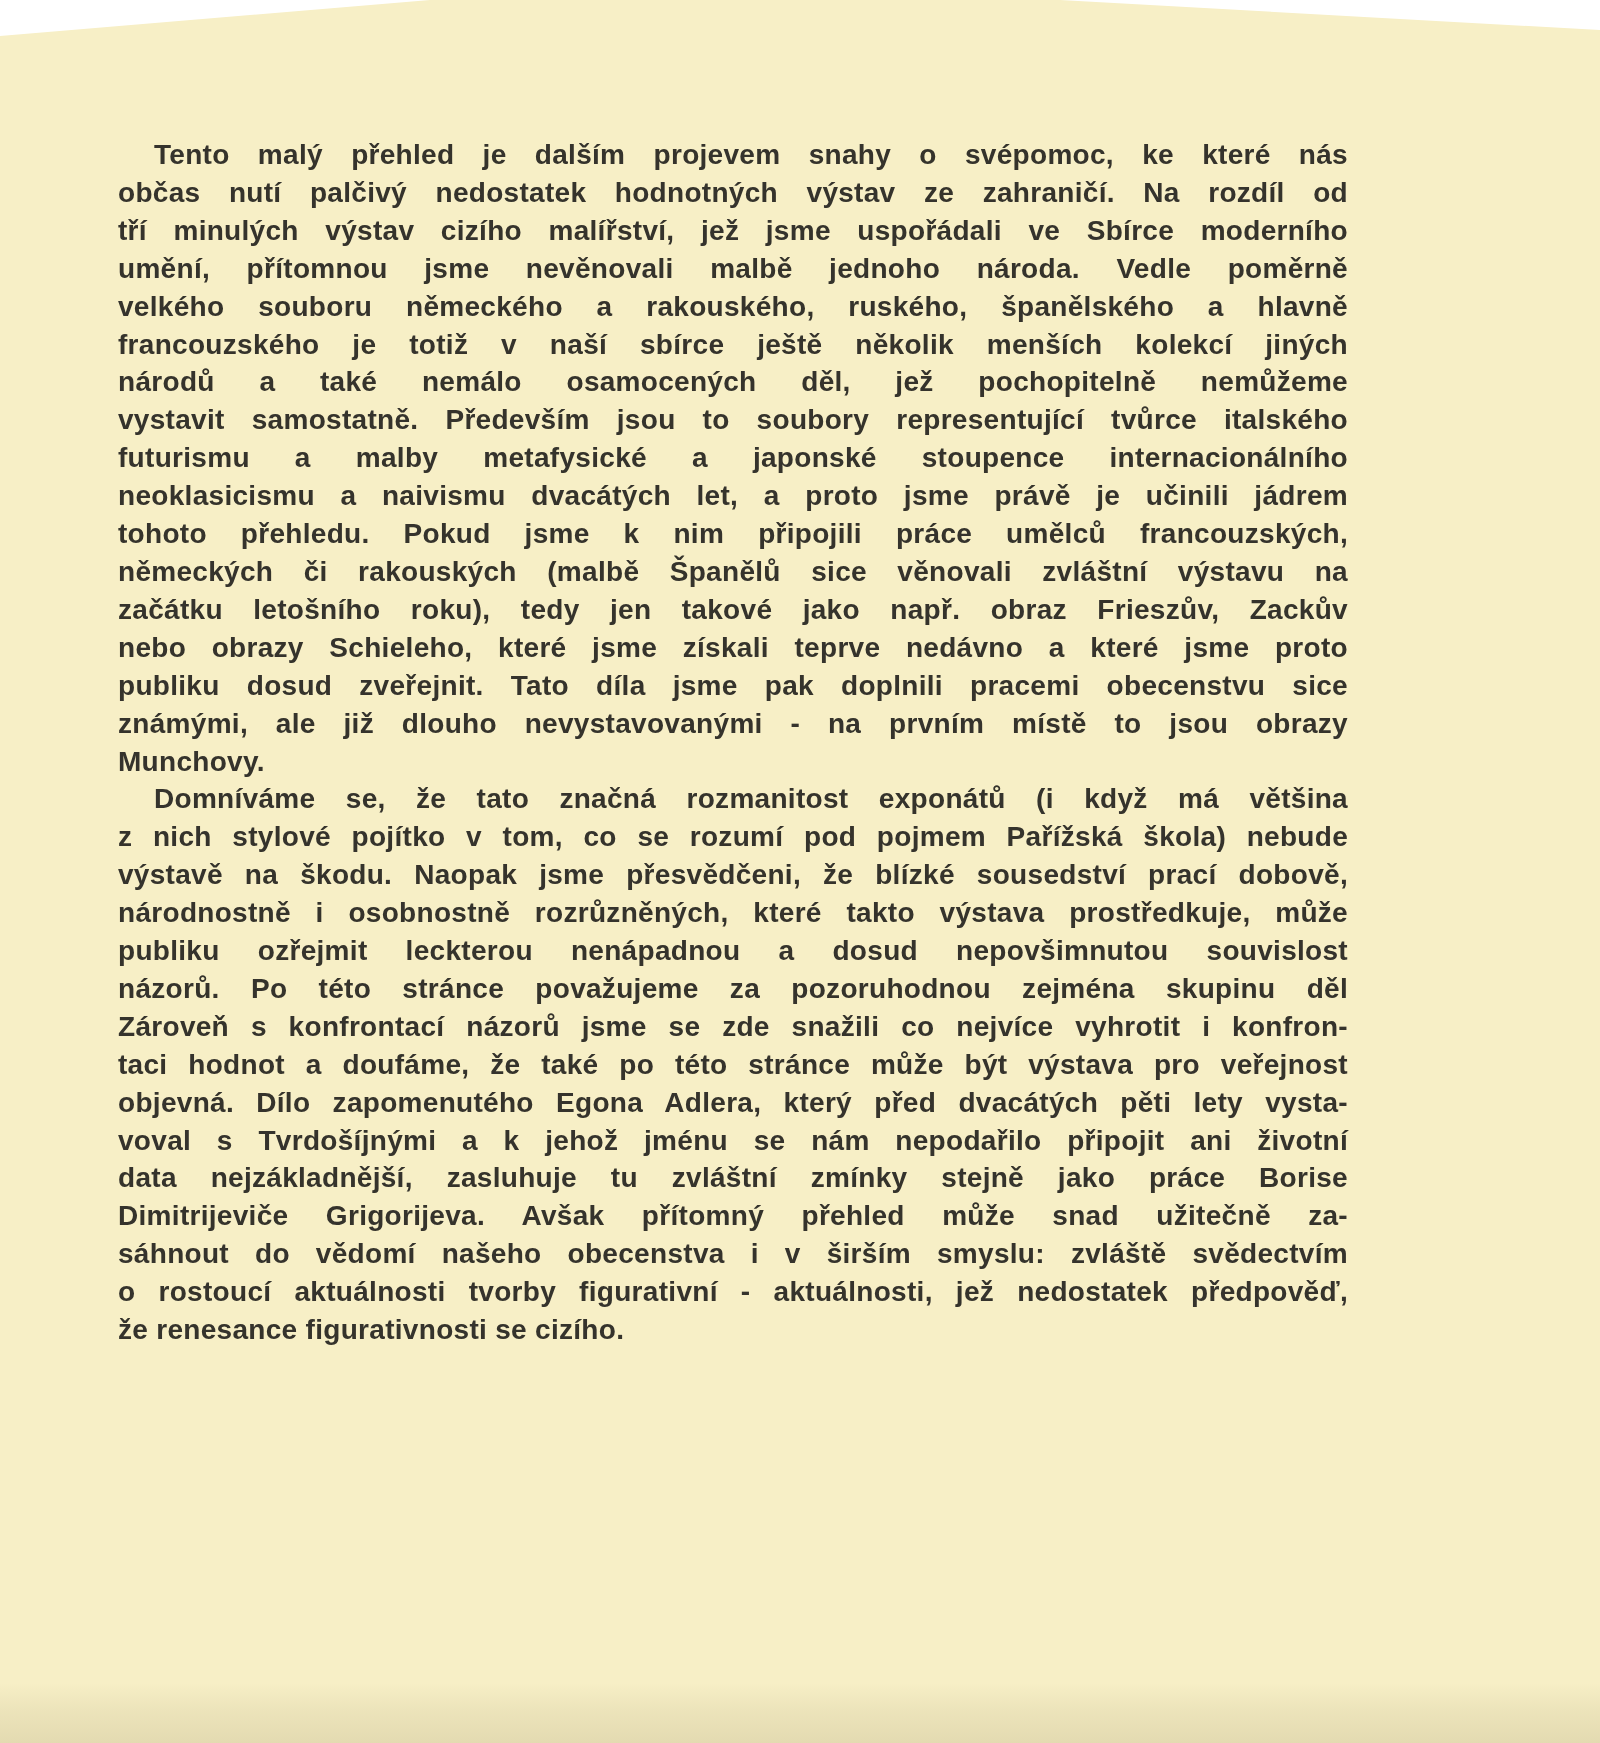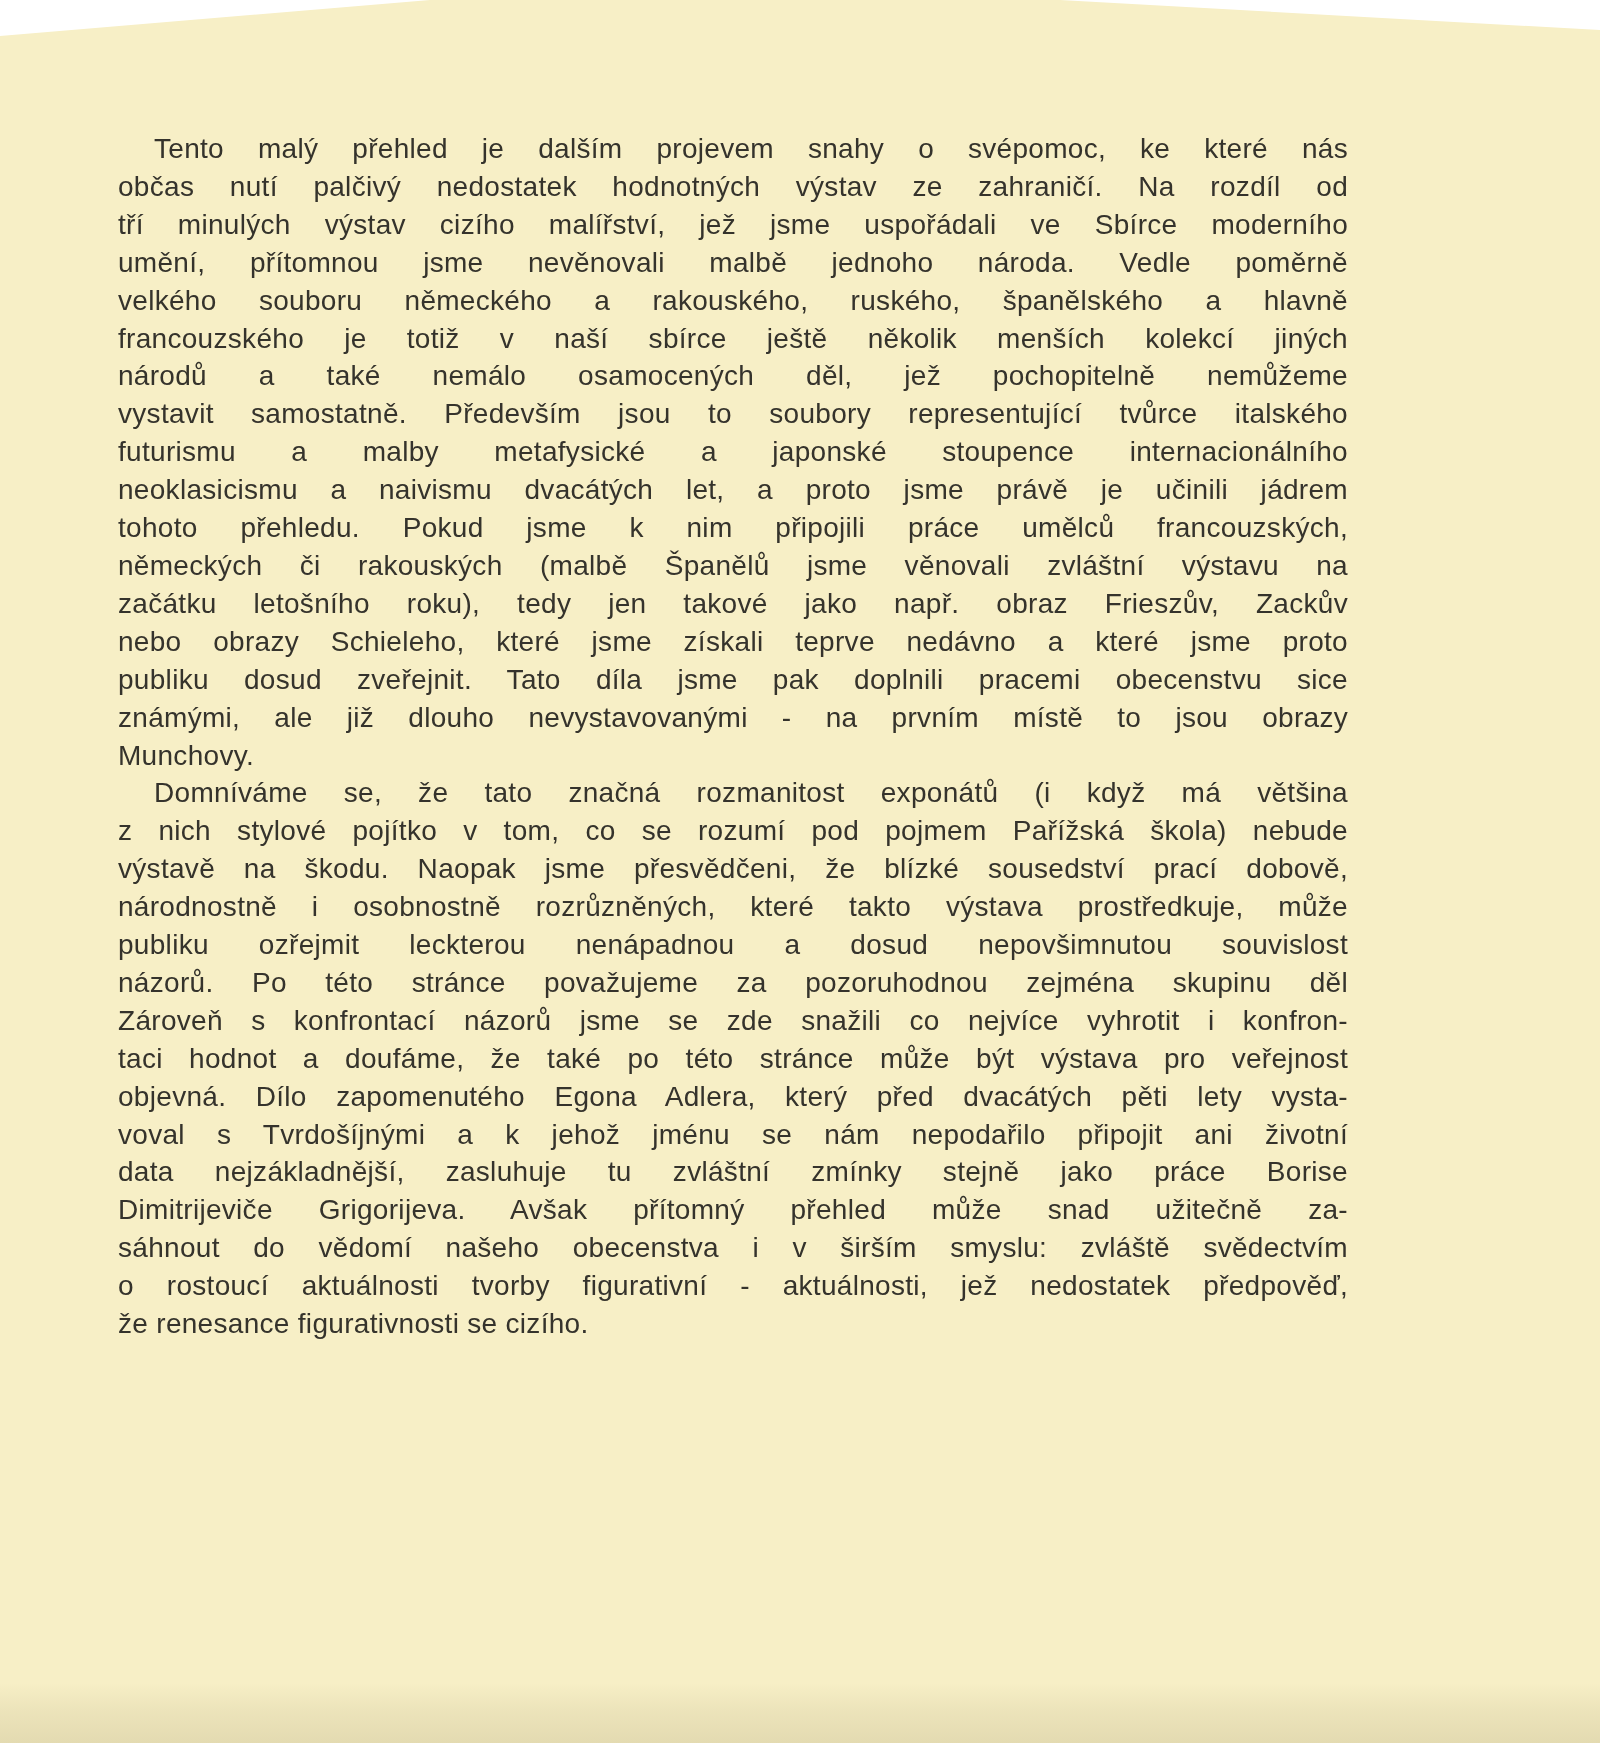--- a/index.html
+++ b/index.html
@@ -36,26 +36,27 @@
     left: 0; right: 0; bottom: 0;
     height: 60px;
     background: linear-gradient(180deg,
       rgba(110, 95, 50, 0) 0%,
       rgba(110, 95, 50, 0.08) 45%,
       rgba(110, 95, 50, 0.14) 100%);
   }
   .text-block {
     position: absolute;
     left: 118px;
-    top: 130px;
+    top: 136px;
     width: 1230px;
     color: #35332c;
     font-size: 28px;
     line-height: 37.9px;
     letter-spacing: 0.3px;
+    font-weight: bold;
   }
   .para { margin: 0; }
   .line {
     text-align: justify;
     text-align-last: justify;
   }
   .line.first { text-indent: 36px; }
   .line.lastline { text-align-last: left; }
 </style>
 </head>
@@ -72,21 +73,21 @@
       <div class="line">občas nutí palčivý nedostatek hodnotných výstav ze zahraničí. Na rozdíl od</div>
       <div class="line">tří minulých výstav cizího malířství, jež jsme uspořádali ve Sbírce moderního</div>
       <div class="line">umění, přítomnou jsme nevěnovali malbě jednoho národa. Vedle poměrně</div>
       <div class="line">velkého souboru německého a rakouského, ruského, španělského a hlavně</div>
       <div class="line">francouzského je totiž v naší sbírce ještě několik menších kolekcí jiných</div>
       <div class="line">národů a také nemálo osamocených děl, jež pochopitelně nemůžeme</div>
       <div class="line">vystavit samostatně. Především jsou to soubory representující tvůrce italského</div>
       <div class="line">futurismu a malby metafysické a japonské stoupence internacionálního</div>
       <div class="line">neoklasicismu a naivismu dvacátých let, a proto jsme právě je učinili jádrem</div>
       <div class="line">tohoto přehledu. Pokud jsme k nim připojili práce umělců francouzských,</div>
-      <div class="line">německých či rakouských (malbě Španělů jsme věnovali zvláštní výstavu na</div>
+      <div class="line">německých či rakouských (malbě Španělů sice věnovali zvláštní výstavu na</div>
       <div class="line">začátku letošního roku), tedy jen takové jako např. obraz Frieszův, Zackův</div>
       <div class="line">nebo obrazy Schieleho, které jsme získali teprve nedávno a které jsme proto</div>
       <div class="line">publiku dosud zveřejnit. Tato díla jsme pak doplnili pracemi obecenstvu sice</div>
       <div class="line">známými, ale již dlouho nevystavovanými - na prvním místě to jsou obrazy</div>
       <div class="line lastline">Munchovy.</div>
     </div>
 
     <div class="para">
       <div class="line first">Domníváme se, že tato značná rozmanitost exponátů (i když má většina</div>
       <div class="line">z nich stylové pojítko v tom, co se rozumí pod pojmem Pařížská škola) nebude</div>

